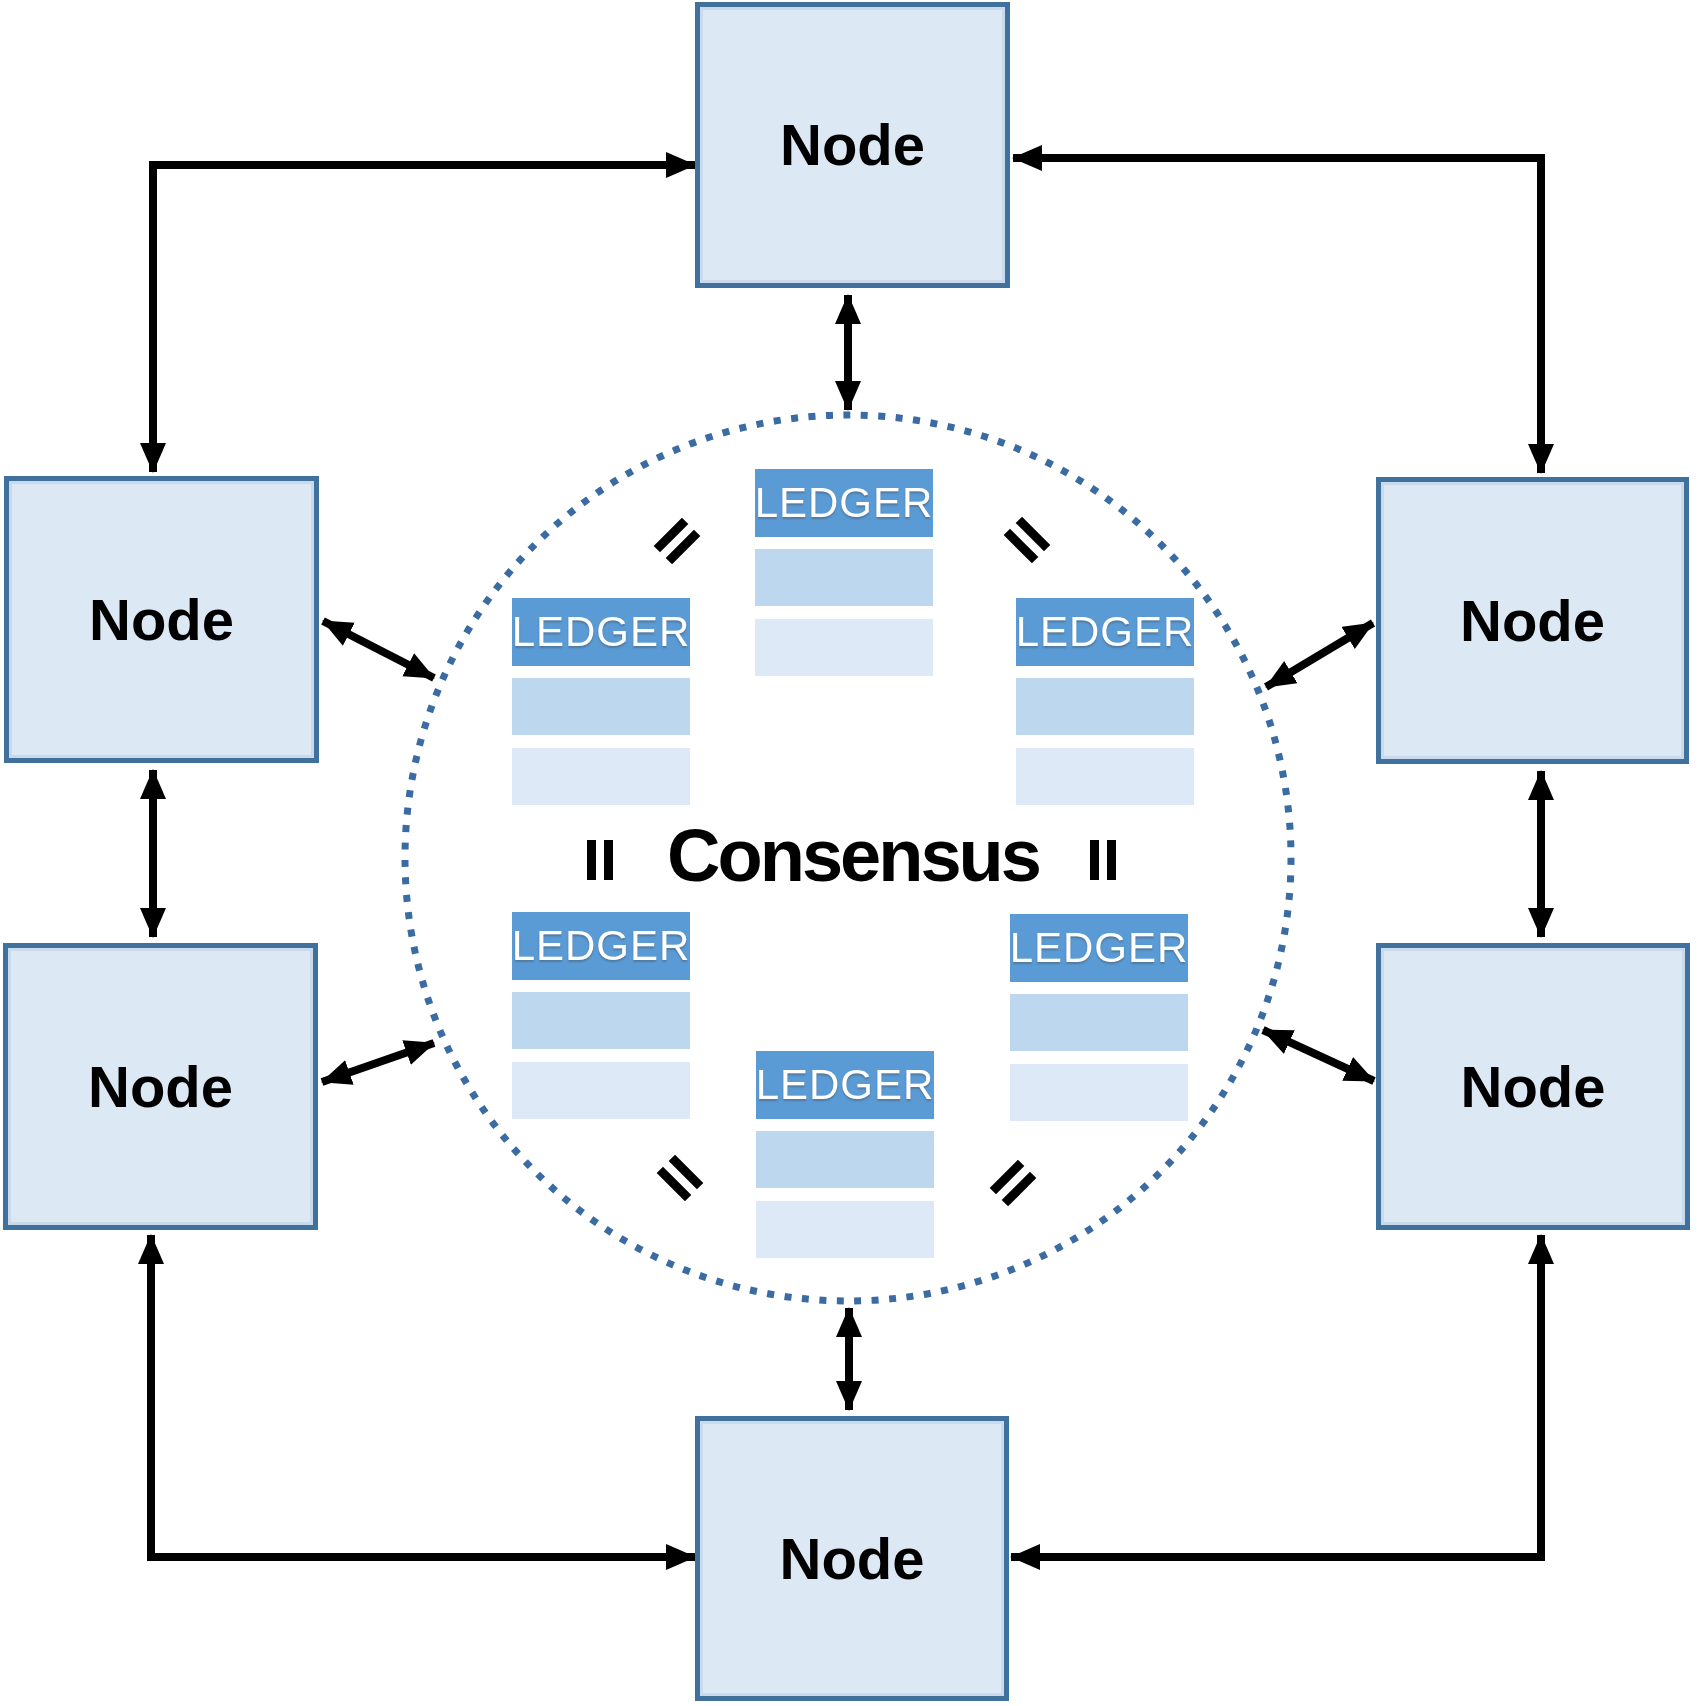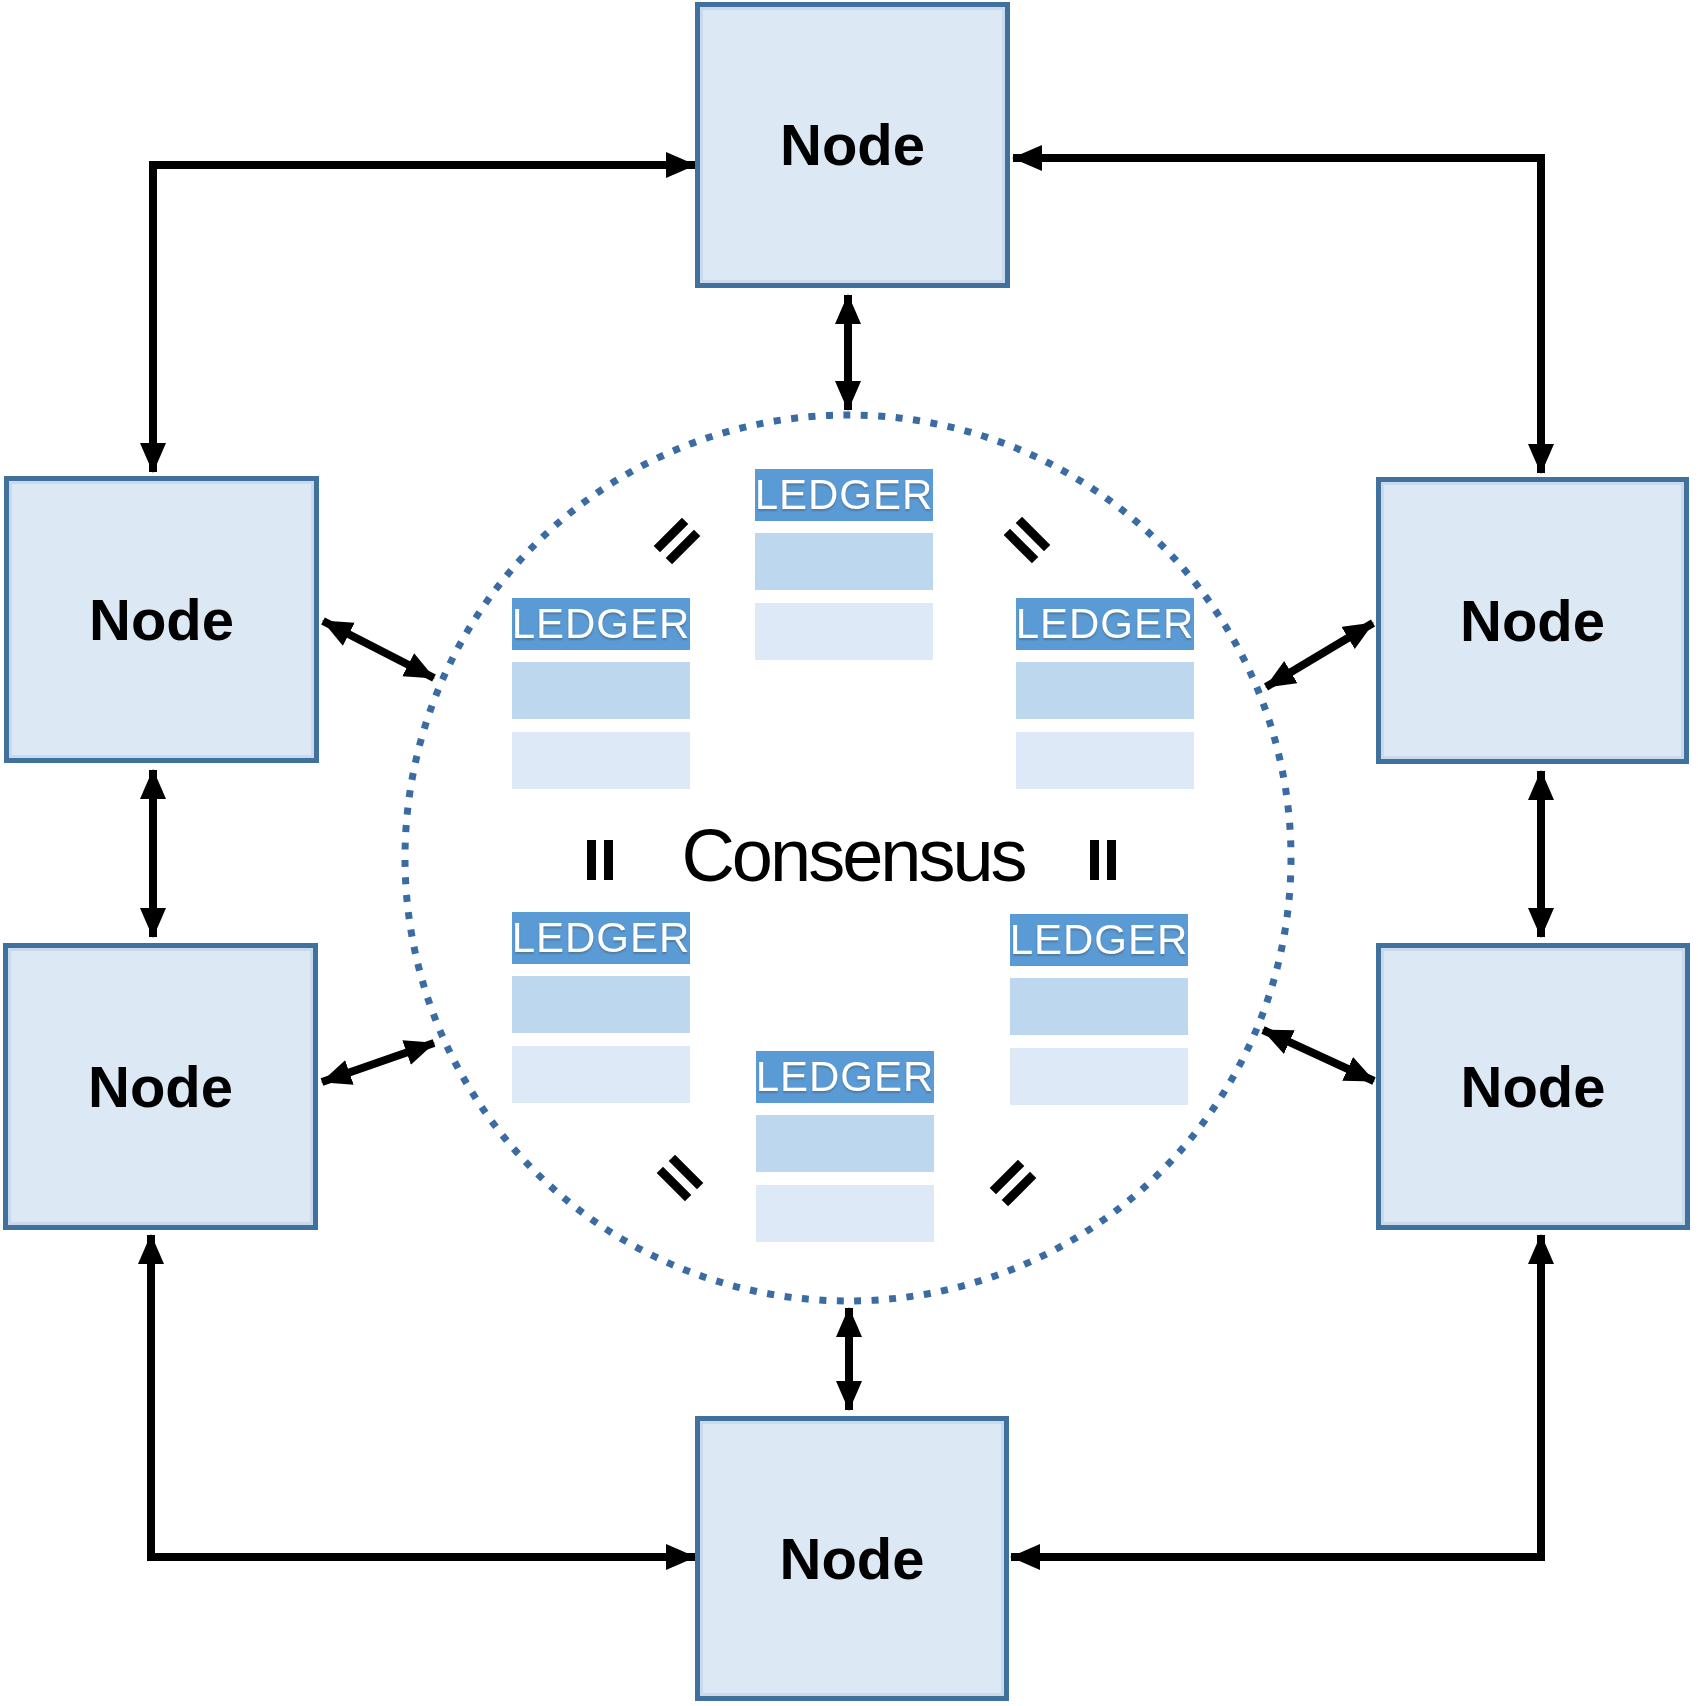--- a/index.html
+++ b/index.html
@@ -18,37 +18,37 @@
     border:5px solid var(--node-border,#40709c);
     box-shadow:inset 0 0 0 3px #c8daec;
     display:flex;align-items:center;justify-content:center;
   }
   .node .label{
     font-size:58px;font-weight:bold;color:#000;line-height:1;
   }
 
   .ledger{position:absolute;width:178px;}
   .ledger .hdr{
-    box-sizing:border-box;width:178px;height:52px;
+    box-sizing:border-box;width:178px;height:68px;
     background:var(--ledger-header,#5b9bd5);
     color:#fff;font-size:42px;letter-spacing:1px;
     display:flex;align-items:center;justify-content:center;
     text-shadow:0 2px 2px rgba(60,60,60,.35);
   }
   .ledger .row1{width:178px;height:57px;margin-top:12px;background:var(--ledger-row1,#bdd7ee);}
   .ledger .row2{width:178px;height:57px;margin-top:13px;background:var(--ledger-row2,#dde9f6);}
 
   .equals{position:absolute;width:40px;height:26px;}
   .equals .bar{position:absolute;left:0;width:40px;height:9px;background:var(--arrow,#000);}
   .equals .bar.b1{top:0;}
   .equals .bar.b2{top:17px;}
 
   .consensus{
     position:absolute;left:628px;top:810px;width:450px;
-    text-align:center;font-size:74px;font-weight:normal;color:#000;
+    text-align:center;font-size:74px;font-weight:bold;color:#000;
     letter-spacing:-3px;line-height:1.25;white-space:nowrap;
   }
 </style>
 </head>
 <body>
 
 <div class="canvas">
 
   <svg class="layer">
     <defs>

